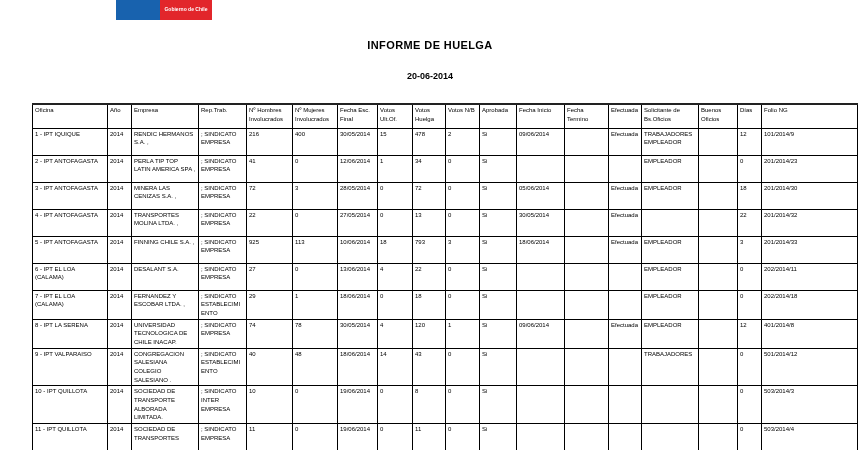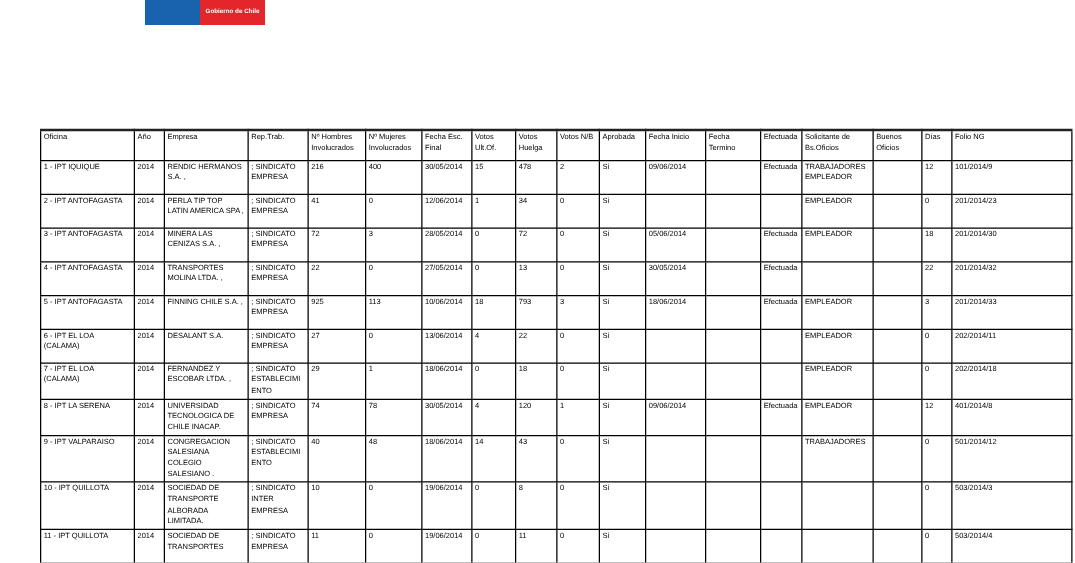--- a/index.html
+++ b/index.html
@@ -54,20 +54,22 @@
 
 <div class="page">
 
   <div class="logo">
     <div class="logo-blue"></div>
     <div class="logo-red">
       <span>Gobierno de Chile</span>
     </div>
   </div>
 
+  <div class="doc-title">INFORME DE HUELGA</div>
+  <div class="doc-date">20-06-2014</div>
 
   <table class="report">
     <colgroup>
       <col style="width:75px">
         <col style="width:24px">
         <col style="width:67px">
       <col style="width:48px">
         <col style="width:46px">
         <col style="width:45px">
       <col style="width:40px">

